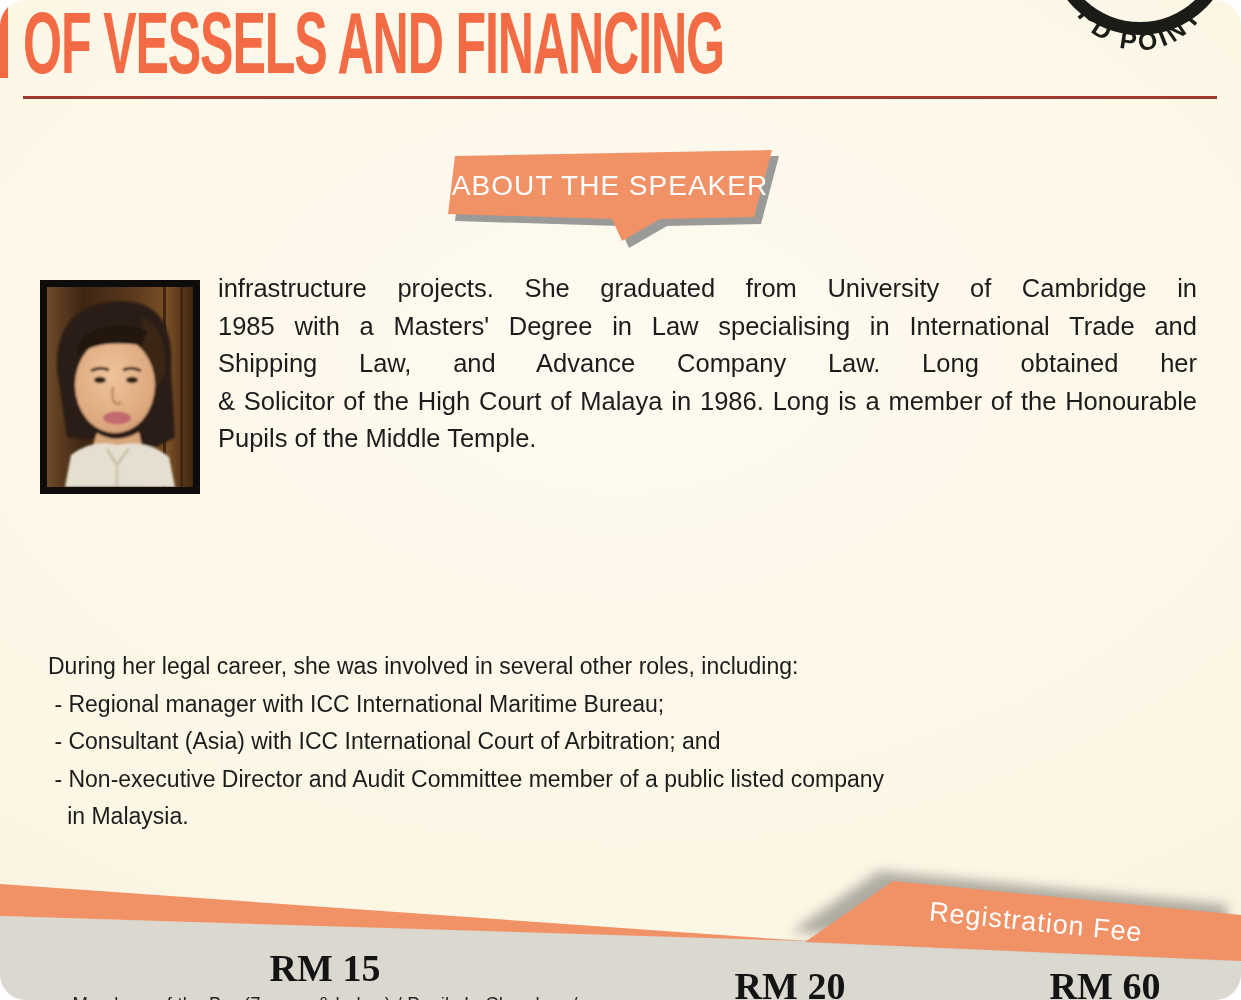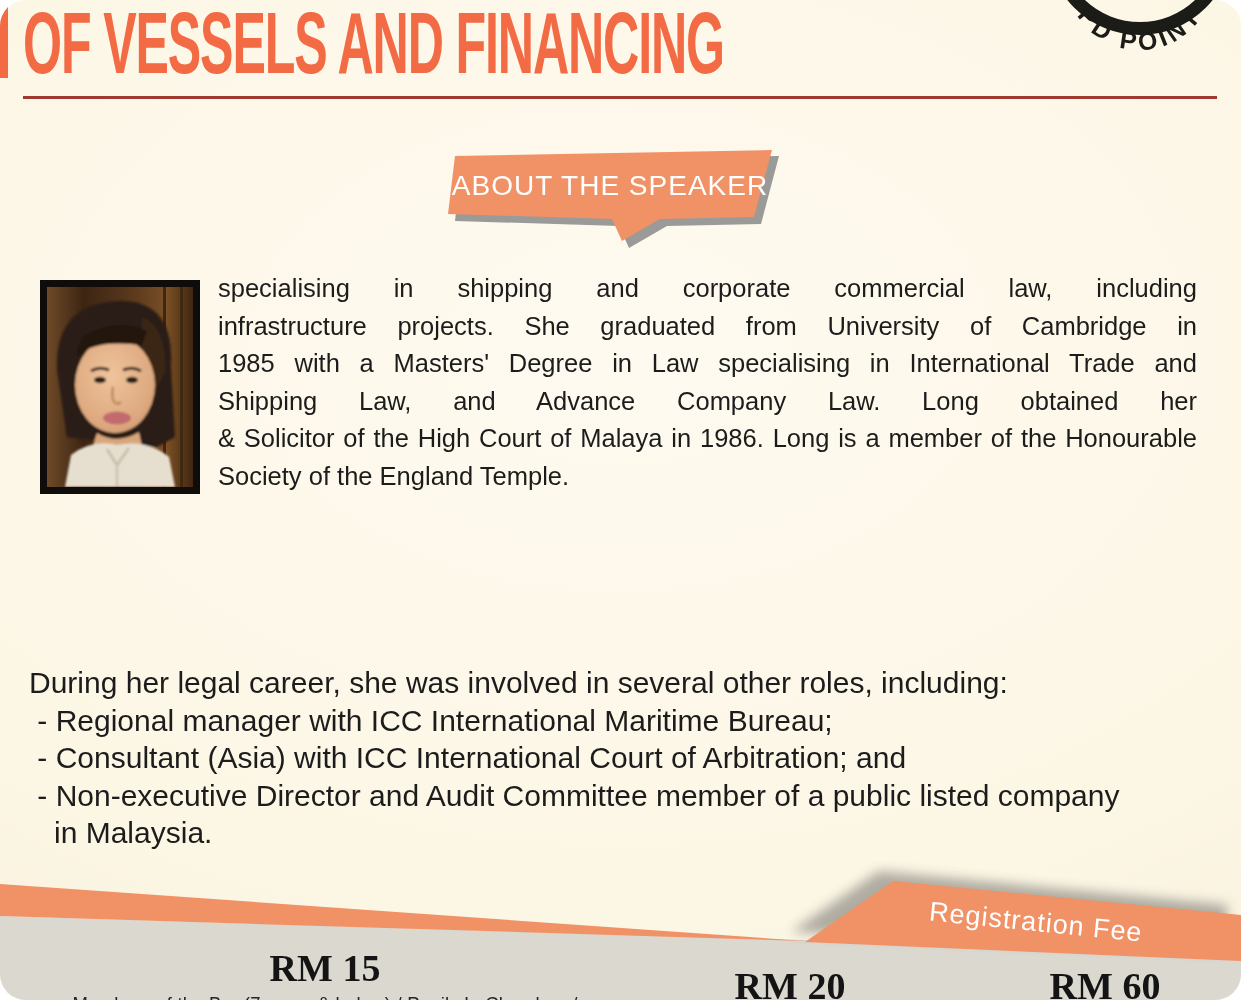--- a/index.html
+++ b/index.html
@@ -23,21 +23,21 @@
   .banner-text{font-family:"Liberation Sans", sans-serif; font-size:28px; fill:#ffffff; letter-spacing:1px;}
   
   .bio-block{position:absolute; left:40px; top:270px; width:1157px; font-size:25.5px; line-height:37.5px;}
   .speaker-photo{
     float:left; width:146px; height:200px; margin:10px 18px 6px 0;
     border:7px solid #0e0d0b; background:#5a3a22;
   }
   .bio-line{text-align:justify; text-align-last:justify; height:37.5px; overflow:hidden;}
   .bio-line.last{text-align-last:left;}
   .bio-bold{font-weight:bold;}
-  .roles-block{position:absolute; left:29px; top:648px; width:1157px; font-size:30px; line-height:37.5px;margin-top:16px;}
+  .roles-block{position:absolute; left:48px; top:648px; width:1157px; font-size:23px; line-height:37.5px;}
   .role-line{white-space:pre; height:37.5px;}
   
   .footer-svg{position:absolute; left:0; top:840px; width:1241px; height:160px;}
   .ribbon-text{font-family:"Liberation Sans", sans-serif; font-size:27px; fill:#ffffff; letter-spacing:1px;}
   .fee-amount{font-family:"Liberation Serif", serif; font-weight:bold; font-size:38px; color:#141414; text-align:center;}
   .fee-desc{font-size:18.5px; color:#242424; text-align:center; margin-top:3px; letter-spacing:0.2px;}
   .fee-1{position:absolute; left:45px; top:946px; width:560px;}
   .fee-2{position:absolute; left:690px; top:964px; width:200px;}
   .fee-3{position:absolute; left:1005px; top:964px; width:200px;}
   .stamp-text{font-family:"Liberation Sans", sans-serif; font-weight:bold; font-size:25px; letter-spacing:4px; fill:#1b1b17;}
@@ -99,26 +99,25 @@
           <ellipse cx="85" cy="93" rx="6" ry="3.2" fill="#2e2015"></ellipse>
           <path d="M66 100 Q64 112 68 116 Q71 118 74 115" stroke="#c08a60" stroke-width="2.5" fill="none"></path>
           <ellipse cx="70" cy="131" rx="14" ry="6.5" fill="#c26b6e"></ellipse>
           <path d="M50 146 Q70 158 92 145 L96 164 L44 164 Z" fill="#d9a67c"></path>
           <path d="M18 200 L24 168 Q45 152 70 158 Q100 152 122 170 L128 200 Z" fill="#e6dfd0"></path>
           <path d="M60 162 L70 178 L82 161" stroke="#c9c0ab" stroke-width="3" fill="none"></path>
           <path d="M70 178 L70 200" stroke="#cfc6b2" stroke-width="3"></path>
         </g>
       </svg>
     </div>
-    <div class="bio-line">specialising in shipping and corporate commercial law, including</div>
     <div class="bio-line">infrastructure projects. She graduated from University of Cambridge in</div>
     <div class="bio-line">1985 with a Masters' Degree in Law specialising in International Trade and</div>
     <div class="bio-line">Shipping Law, and Advance Company Law. Long obtained her</div>
     <div class="bio-line">&amp; Solicitor of the High Court of Malaya in 1986. Long is a member of the Honourable</div>
-    <div class="bio-line last">Society of the England Temple.</div>
+    <div class="bio-line last">Pupils of the Middle Temple.</div>
   </div>
 
   <div class="roles-block">
     <div class="role-line">During her legal career, she was involved in several other roles, including:</div>
     <div class="role-line"> - Regional manager with ICC International Maritime Bureau;</div>
     <div class="role-line"> - Consultant (Asia) with ICC International Court of Arbitration; and</div>
     <div class="role-line"> - Non-executive Director and Audit Committee member of a public listed company</div>
     <div class="role-line">   in Malaysia.</div>
   </div>
 

